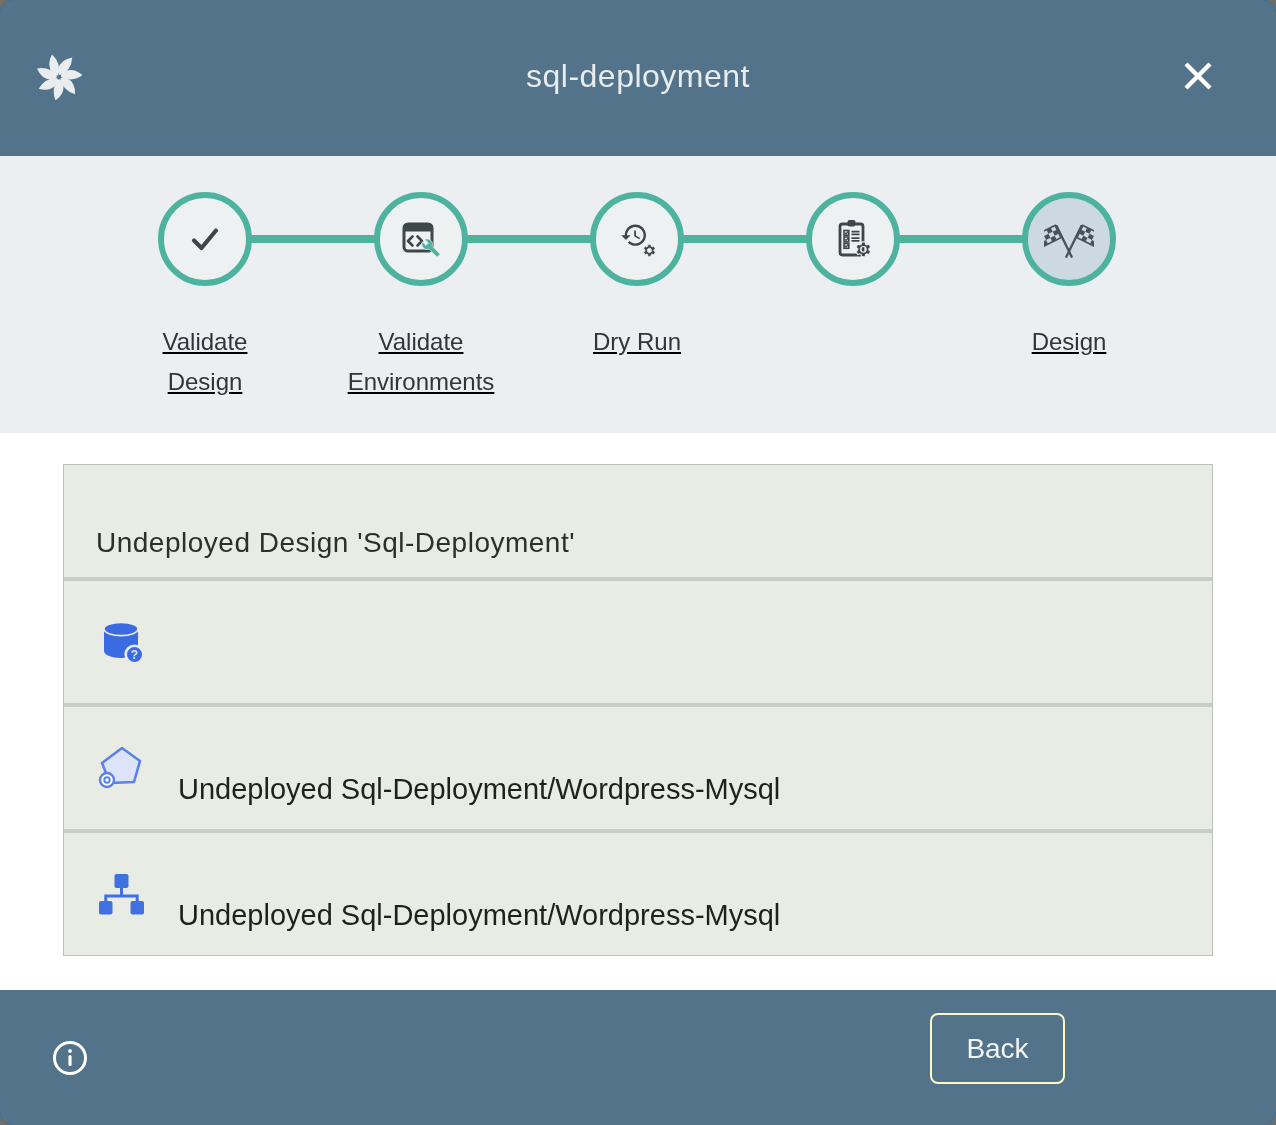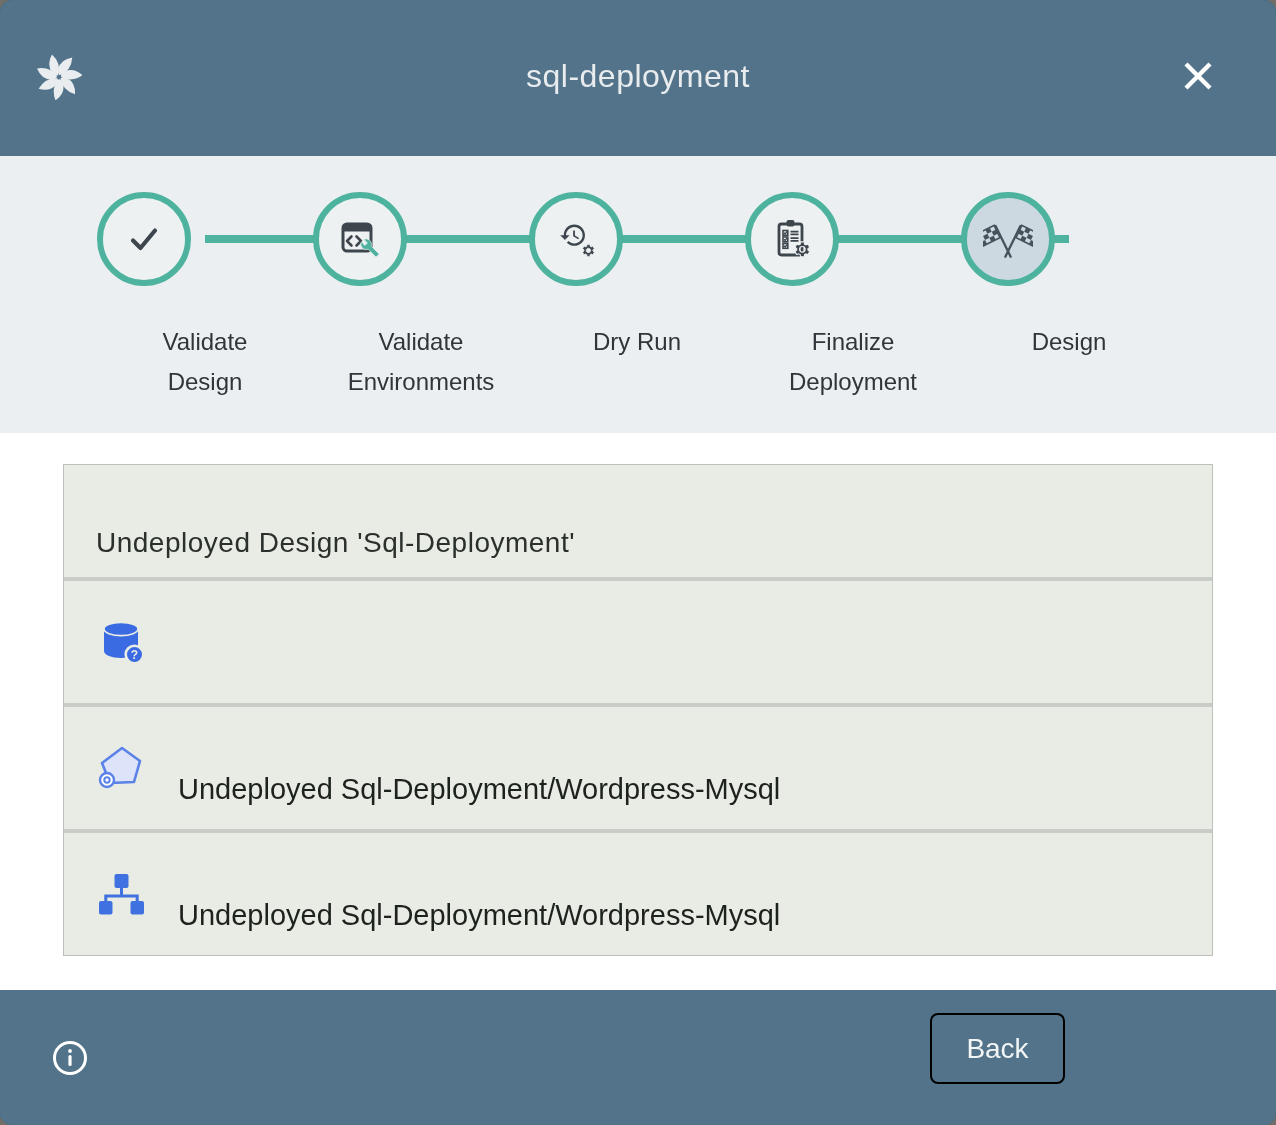--- a/index.html
+++ b/index.html
@@ -11,21 +11,21 @@
   .hdr-logo{position:absolute;left:36px;top:54px;width:46px;height:46px;}
   .hdr-title{position:absolute;left:0;right:0;top:58px;text-align:center;
              font-size:32px;color:#e8ecef;letter-spacing:.5px;}
   .hdr-close{position:absolute;left:1179px;top:57px;width:38px;height:38px;cursor:pointer;
              background:none;border:none;padding:0;}
 
   
   .stepper{position:absolute;left:0;top:156px;width:100%;height:277px;background:#ebeff1;}
   .connector{position:absolute;left:205px;top:79px;width:864px;height:8px;background:#4db29e;}
   .steps{position:absolute;left:97px;top:36px;display:flex;}
-  .step{width:216px;display:flex;flex-direction:column;position:relative;}
+  .step{width:216px;display:flex;flex-direction:column;align-items:center;position:relative;text-decoration:underline;}
   .circle{width:82px;height:82px;border-radius:50%;border:6px solid #4db29e;background:#eef1f2;
           display:flex;align-items:center;justify-content:center;cursor:pointer;box-sizing:content-box;}
   .circle.active{background:#cdd9e0;}
   .step-label{margin-top:36px;font-size:24px;line-height:40px;color:#2f353a;
               text-align:center;white-space:pre-line;}
 
   
   .content{position:absolute;left:0;top:433px;width:100%;height:557px;background:#ffffff;}
   .msg-list{position:absolute;left:63px;top:31px;width:1148px;border:1px solid #bcc0ba;
             background:#c9cdc7;display:flex;flex-direction:column;gap:4px;}
@@ -36,21 +36,21 @@
   .msg-text{font-size:29px;color:#1c221c;margin-left:33px;margin-top:43px;}
   .msg-row.r0 .msg-text{font-size:28px;color:#2a302b;margin-left:32px;letter-spacing:.5px;}
 
   
   .ftr{position:absolute;left:0;bottom:0;width:100%;height:135px;background:#527389;}
   .info-btn{position:absolute;left:51px;top:50%;transform:translateY(-50%);width:38px;height:38px;
             background:none;border:none;padding:0;cursor:pointer;}
   .btn{position:absolute;font-family:"Liberation Sans",sans-serif;font-size:28px;border-radius:8px;
        cursor:pointer;display:flex;align-items:center;justify-content:center;}
   .btn-back{right:211px;top:23px;width:135px;height:71px;background:transparent;
-            border:2px solid #000000;color:#f2f5f6;}
+            border:2px solid #fef9c3;color:#f2f5f6;}
   .btn-finish{right:31px;top:21px;width:147px;height:74px;background:#4db29e;border:none;
               color:#ffffff;box-shadow:2px 3px 5px rgba(0,0,0,.28);}
   svg{display:block;}
 </style>
 </head>
 <body>
 
 <div class="stage">
  <div class="modal">
 
@@ -141,22 +141,20 @@
                 <path d="M22.5 23.1h8 M22.5 25.9h8" stroke-width="1.7"></path>
                 <rect x="15" y="28.5" width="4.8" height="4.8" stroke-width="1.6"></rect>
                 <path d="M16 30.8l1.2 1.2 2-2.6" stroke-width="1.3"></path>
               </g>
               <g transform="translate(25,25) scale(0.78)">
                 <path fill-rule="evenodd" d="M19.14,12.94c0.04-0.3,0.06-0.61,0.06-0.94c0-0.32-0.02-0.64-0.07-0.94l2.03-1.58c0.18-0.14,0.23-0.41,0.12-0.61 l-1.92-3.32c-0.12-0.22-0.37-0.29-0.59-0.22l-2.39,0.96c-0.5-0.38-1.03-0.7-1.62-0.94L14.4,2.81c-0.04-0.24-0.24-0.41-0.48-0.41 h-3.84c-0.24,0-0.43,0.17-0.47,0.41L9.25,5.35C8.66,5.59,8.12,5.92,7.63,6.29L5.24,5.33c-0.22-0.08-0.47,0-0.59,0.22L2.74,8.87 C2.62,9.08,2.66,9.34,2.86,9.48l2.03,1.58C4.84,11.36,4.8,11.69,4.8,12s0.02,0.64,0.07,0.94l-2.03,1.58 c-0.18,0.14-0.23,0.41-0.12,0.61l1.92,3.32c0.12,0.22,0.37,0.29,0.59,0.22l2.39-0.96c0.5,0.38,1.03,0.7,1.62,0.94l0.36,2.54 c0.05,0.24,0.24,0.41,0.48,0.41h3.84c0.24,0,0.44-0.17,0.47-0.41l0.36-2.54c0.59-0.24,1.13-0.56,1.62-0.94l2.39,0.96 c0.22,0.08,0.47,0,0.59-0.22l1.92-3.32c0.12-0.22,0.07-0.47-0.12-0.61L19.14,12.94z M12,15.6c-1.98,0-3.6-1.62-3.6-3.6 s1.62-3.6,3.6-3.6s3.6,1.62,3.6,3.6S13.98,15.6,12,15.6z" fill="#3d464d" stroke="#eef1f2" stroke-width="1.4"></path>
               </g>
             </svg>
           </span>
         </div>
-        <div class="step-label">Finalize
-Deployment</div>
       </div>
 
       <div class="step">
         <div class="circle active">
           <span>
             <svg viewBox="0 0 48 48" width="50" height="50">
               <g fill="#46525c">
                 <g transform="translate(27,42) rotate(-26)">
                   <rect x="-1.1" y="-35" width="2.2" height="35" rx="1"></rect>
                   <rect x="-19.6" y="-35" width="18.5" height="13" fill="none" stroke="#46525c" stroke-width="1.6"></rect>

